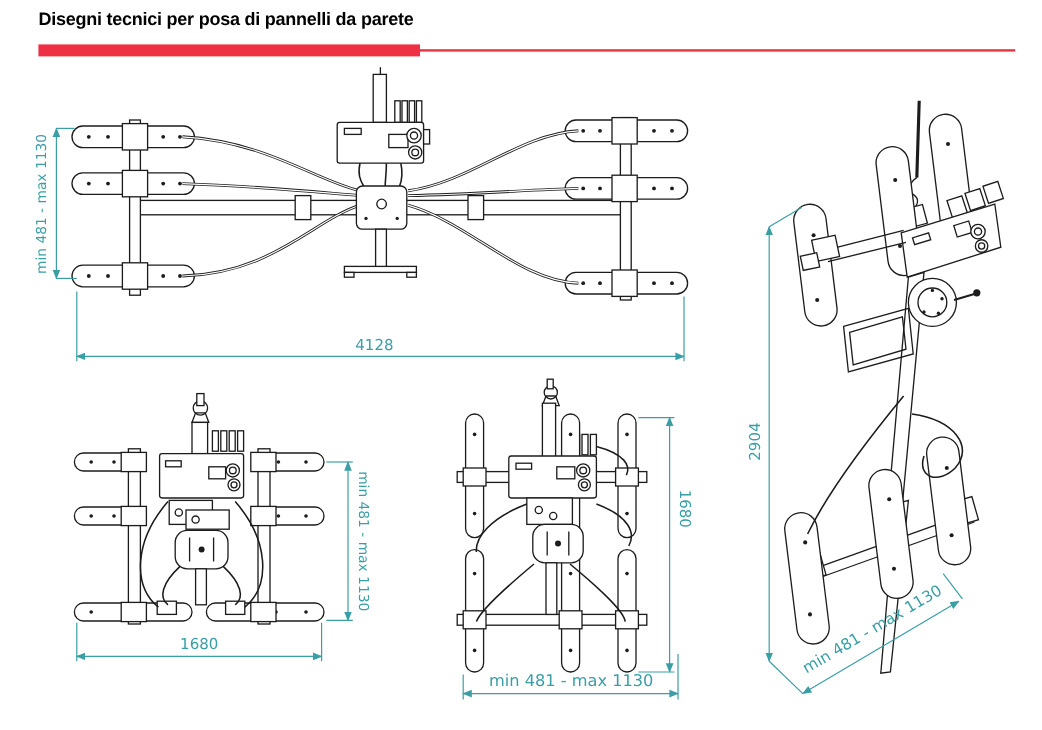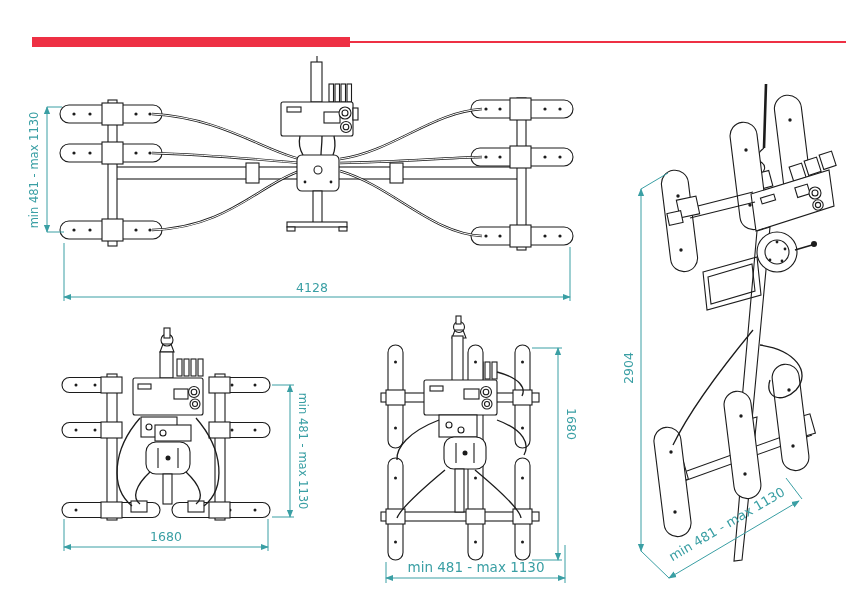--- a/index.html
+++ b/index.html
@@ -22,20 +22,21 @@
   .tube-core { fill:none; stroke:#fff; stroke-width:1.0; }
   .hose { fill:none; stroke:var(--ink); stroke-width:1.3; }
   .dim { fill:none; stroke:var(--dim); stroke-width:1; }
   .dimtext { fill:var(--dim); font-family:"DejaVu Sans", sans-serif; }
 </style>
 </head>
 <body>
 
 <div class="page">
 
+  <h1 class="page-title">Disegni tecnici per posa di pannelli da parete</h1>
   <div class="accent-bar-thick"></div>
   <div class="accent-bar-thin"></div>
 
   <svg width="868" height="608" viewBox="0 0 868 608">
     <defs>
       <marker id="arr" viewBox="0 0 10 10" refX="9" refY="5" markerWidth="8" markerHeight="8" orient="auto-start-reverse">
         <path d="M0,1 L10,5 L0,9 z" fill="var(--dim,#3A9FA4)"></path>
       </marker>
     </defs>
 

